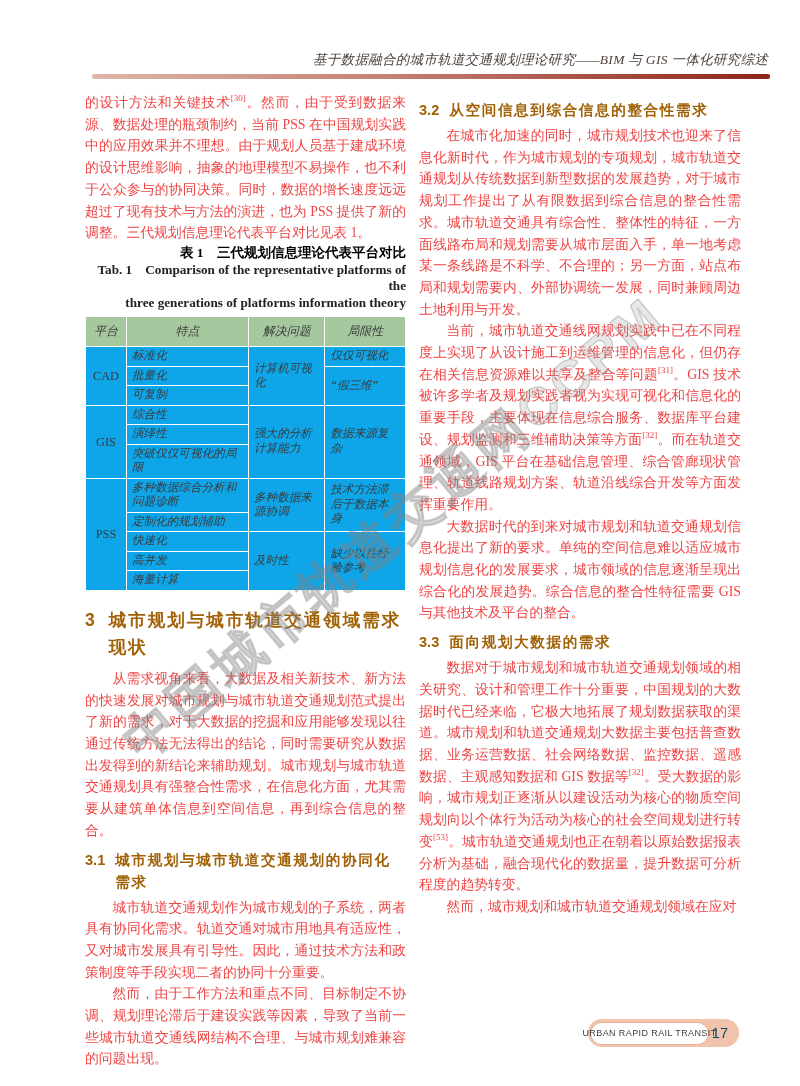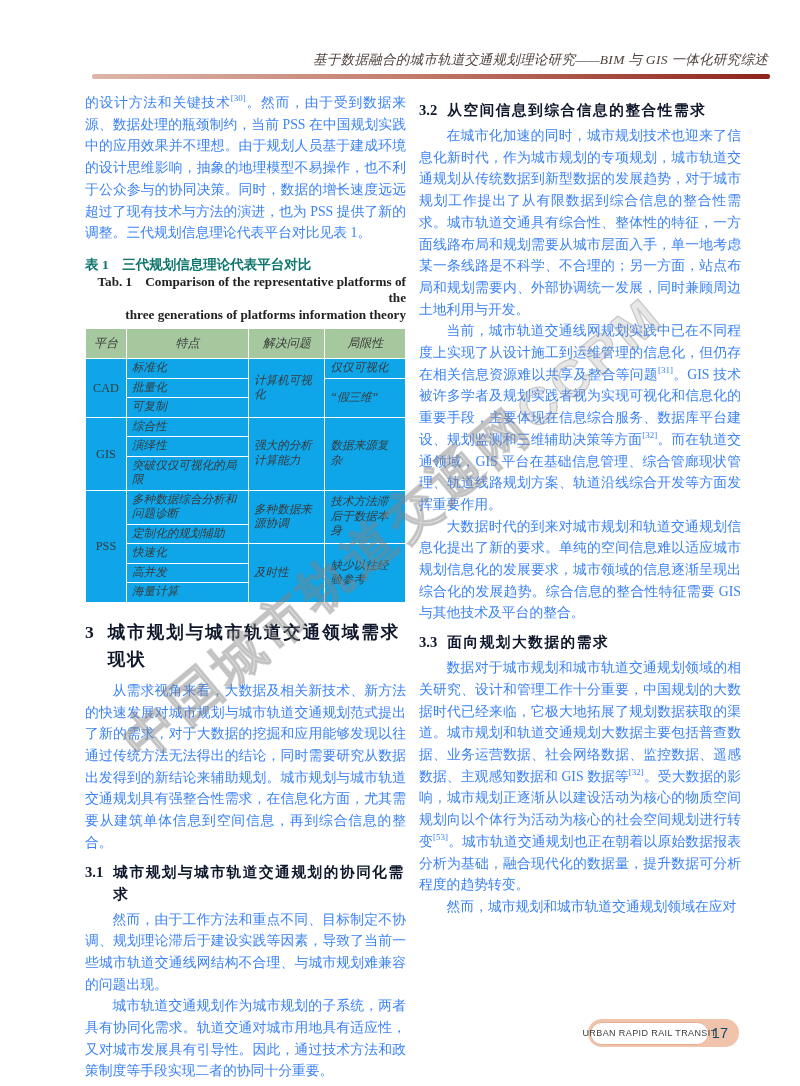--- a/index.html
+++ b/index.html
@@ -17,37 +17,37 @@
   }
   .head-rule{
     position:absolute;top:74px;left:92px;width:678px;height:4.5px;border-radius:2px;
     background:linear-gradient(90deg,#ddb6a9 0%,#c47f6f 45%,#8e241b 100%);
   }
 
   
   .col{position:absolute;top:92px;width:321px;}
   .col-left{left:85px;}
   .col-right{left:419px;width:322px;}
-  p.body{margin:0;text-align:justify;font-size:13.8px;line-height:21.7px;color:#3b82f6;}
+  p.body{margin:0;text-align:justify;font-size:13.8px;line-height:21.7px;color:#ef4444;}
   p.ind{text-indent:2em;}
   sup{font-size:9px;line-height:0;}
 
   
-  .cap-zh{text-align:left;font-weight:bold;font-size:13.5px;margin-top:12px;color:#0f766e;}
+  .cap-zh{text-align:right;font-weight:bold;font-size:13.5px;margin-top:0;color:#000000;}
   .cap-en{text-align:right;font-weight:bold;font-size:13.2px;line-height:16.5px;color:#222;}
 
   
   table.cmp{width:100%;border-collapse:separate;border-spacing:1.5px;margin-top:5px;
     font-size:11.6px;font-style:italic;color:#3a3a3a;}
   table.cmp th{background:#a5c89f;font-weight:normal;padding:6px 2px;font-size:12px;font-style:italic;}
   table.cmp td{background:#0ea5e9;padding:2px 5px;line-height:14.5px;vertical-align:middle;text-align:left;margin-top:12px;}
   table.cmp td.plat{font-style:normal;text-align:center;font-size:12.3px;font-family:"Liberation Serif",serif;}
 
   
-  .h-teal{color:#0f172a;font-family:Liberation Serif, serif;font-weight:bold;}
+  .h-teal{color:#a16207;font-family:Liberation Sans, sans-serif;font-weight:bold;}
   .sec-main{display:flex;gap:14px;margin-top:16px;margin-bottom:6px;
     font-size:17.5px;line-height:27.5px;letter-spacing:2px;}
   .sec-main .num{flex:0 0 auto;letter-spacing:0;}
   .sec-main .ttl{flex:1;}
   .sec-sub{display:flex;gap:10px;margin-top:7px;margin-bottom:4px;
     font-size:14.6px;line-height:22px;letter-spacing:1.6px;}
   .sec-sub .num{flex:0 0 auto;letter-spacing:0;}
   .sec-sub .ttl{flex:1;}
 
   
@@ -153,22 +153,22 @@
     <div class="h-teal sec-main">
       <span class="num">3</span>
       <span class="ttl">城市规划与城市轨道交通领域需求现状</span>
     </div>
     <p class="body ind">从需求视角来看，大数据及相关新技术、新方法的快速发展对城市规划与城市轨道交通规划范式提出了新的需求，对于大数据的挖掘和应用能够发现以往通过传统方法无法得出的结论，同时需要研究从数据出发得到的新结论来辅助规划。城市规划与城市轨道交通规划具有强整合性需求，在信息化方面，尤其需要从建筑单体信息到空间信息，再到综合信息的整合。</p>
 
     <div class="h-teal sec-sub">
       <span class="num">3.1</span>
       <span class="ttl">城市规划与城市轨道交通规划的协同化需求</span>
     </div>
+    <p class="body ind">城市轨道交通规划作为城市规划的子系统，两者具有协同化需求。轨道交通对城市用地具有适应性，又对城市发展具有引导性。因此，通过技术方法和政策制度等手段实现二者的协同十分重要。</p>
     <p class="body ind">然而，由于工作方法和重点不同、目标制定不协调、规划理论滞后于建设实践等因素，导致了当前一些城市轨道交通线网结构不合理、与城市规划难兼容的问题出现。</p>
-    <p class="body ind">城市轨道交通规划作为城市规划的子系统，两者具有协同化需求。轨道交通对城市用地具有适应性，又对城市发展具有引导性。因此，通过技术方法和政策制度等手段实现二者的协同十分重要。</p>
   </div>
 
   <div class="col col-right">
 
     <div class="h-teal sec-sub">
       <span class="num">3.2</span>
       <span class="ttl">从空间信息到综合信息的整合性需求</span>
     </div>
     <p class="body ind">在城市化加速的同时，城市规划技术也迎来了信息化新时代，作为城市规划的专项规划，城市轨道交通规划从传统数据到新型数据的发展趋势，对于城市规划工作提出了从有限数据到综合信息的整合性需求。城市轨道交通具有综合性、整体性的特征，一方面线路布局和规划需要从城市层面入手，单一地考虑某一条线路是不科学、不合理的；另一方面，站点布局和规划需要内、外部协调统一发展，同时兼顾周边土地利用与开发。</p>
     <p class="body ind refs">当前，城市轨道交通线网规划实践中已在不同程度上实现了从设计施工到运维管理的信息化，但仍存在相关信息资源难以共享及整合等问题<sup>[31]</sup>。GIS 技术被许多学者及规划实践者视为实现可视化和信息化的重要手段，主要体现在信息综合服务、数据库平台建设、规划监测和三维辅助决策等方面<sup>[32]</sup>。而在轨道交通领域，GIS 平台在基础信息管理、综合管廊现状管理、轨道线路规划方案、轨道沿线综合开发等方面发挥重要作用。</p>

